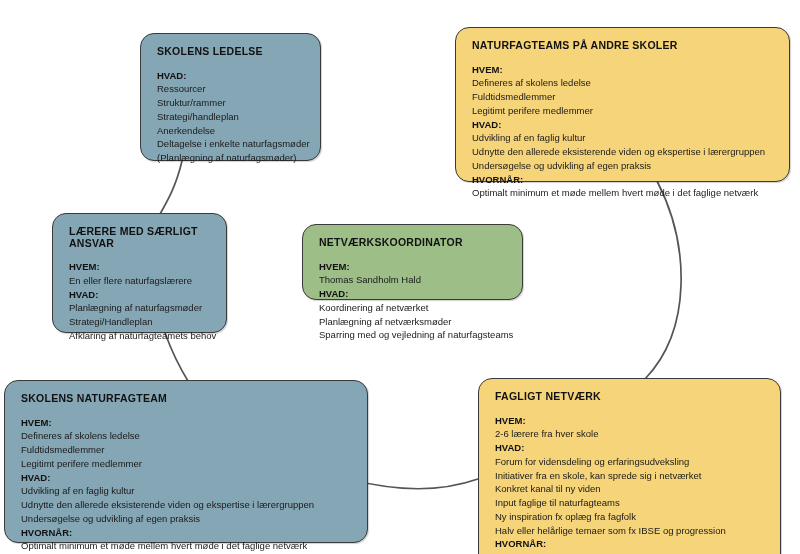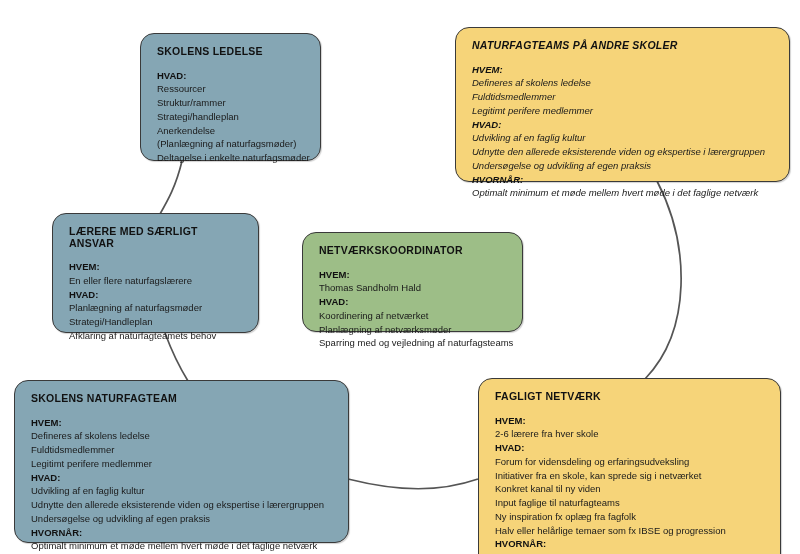--- a/index.html
+++ b/index.html
@@ -68,59 +68,59 @@
     <path d="M 657 181 C 690 245 692 330 645 379" fill="none" stroke="#555555" stroke-width="1.7"></path>
   </svg>
 
   <div class="node blue" style="left:140px; top:33px; width:181px; height:128px;">
     <div class="node-title">SKOLENS LEDELSE</div>
     <div class="section-label">HVAD:</div>
     <div class="node-line">Ressourcer</div>
     <div class="node-line">Struktur/rammer</div>
     <div class="node-line">Strategi/handleplan</div>
     <div class="node-line">Anerkendelse</div>
+    <div class="node-line">Deltagelse i enkelte naturfagsmøder</div>
     <div class="node-line">(Planlægning af naturfagsmøder)</div>
-    <div class="node-line">Deltagelse i enkelte naturfagsmøder</div>
   </div>
 
-  <div class="node yellow" style="left:455px; top:27px; width:335px; height:155px;font-style:italic;">
+  <div class="node yellow" style="left:455px; top:27px; width:335px; height:155px;">
     <div class="node-title">NATURFAGTEAMS PÅ ANDRE SKOLER</div>
     <div class="section-label">HVEM:</div>
     <div class="node-line">Defineres af skolens ledelse</div>
     <div class="node-line">Fuldtidsmedlemmer</div>
     <div class="node-line">Legitimt perifere medlemmer</div>
     <div class="section-label">HVAD:</div>
     <div class="node-line">Udvikling af en faglig kultur</div>
     <div class="node-line">Udnytte den allerede eksisterende viden og ekspertise i lærergruppen</div>
     <div class="node-line">Undersøgelse og udvikling af egen praksis</div>
     <div class="section-label">HVORNÅR:</div>
     <div class="node-line">Optimalt minimum et møde mellem hvert møde i det faglige netværk</div>
   </div>
 
-  <div class="node blue" style="left:52px; top:213px; width:207px; height:120px;">
+  <div class="node blue" style="left:52px; top:213px; width:175px; height:120px;">
     <div class="node-title">LÆRERE MED SÆRLIGT ANSVAR</div>
     <div class="section-label">HVEM:</div>
     <div class="node-line">En eller flere naturfagslærere</div>
     <div class="section-label">HVAD:</div>
     <div class="node-line">Planlægning af naturfagsmøder</div>
     <div class="node-line">Strategi/Handleplan</div>
     <div class="node-line">Afklaring af naturfagteamets behov</div>
   </div>
 
-  <div class="node green" style="left:302px; top:232px; width:221px; height:100px;">
+  <div class="node green" style="left:302px; top:224px; width:221px; height:76px;">
     <div class="node-title">NETVÆRKSKOORDINATOR</div>
     <div class="section-label">HVEM:</div>
     <div class="node-line">Thomas Sandholm Hald</div>
     <div class="section-label">HVAD:</div>
     <div class="node-line">Koordinering af netværket</div>
     <div class="node-line">Planlægning af netværksmøder</div>
     <div class="node-line">Sparring med og vejledning af naturfagsteams</div>
   </div>
 
-  <div class="node blue" style="left:14px; top:380px; width:335px; height:163px;">
+  <div class="node blue" style="left:4px; top:380px; width:364px; height:163px;">
     <div class="node-title">SKOLENS NATURFAGTEAM</div>
     <div class="section-label">HVEM:</div>
     <div class="node-line">Defineres af skolens ledelse</div>
     <div class="node-line">Fuldtidsmedlemmer</div>
     <div class="node-line">Legitimt perifere medlemmer</div>
     <div class="section-label">HVAD:</div>
     <div class="node-line">Udvikling af en faglig kultur</div>
     <div class="node-line">Udnytte den allerede eksisterende viden og ekspertise i lærergruppen</div>
     <div class="node-line">Undersøgelse og udvikling af egen praksis</div>
     <div class="section-label">HVORNÅR:</div>

